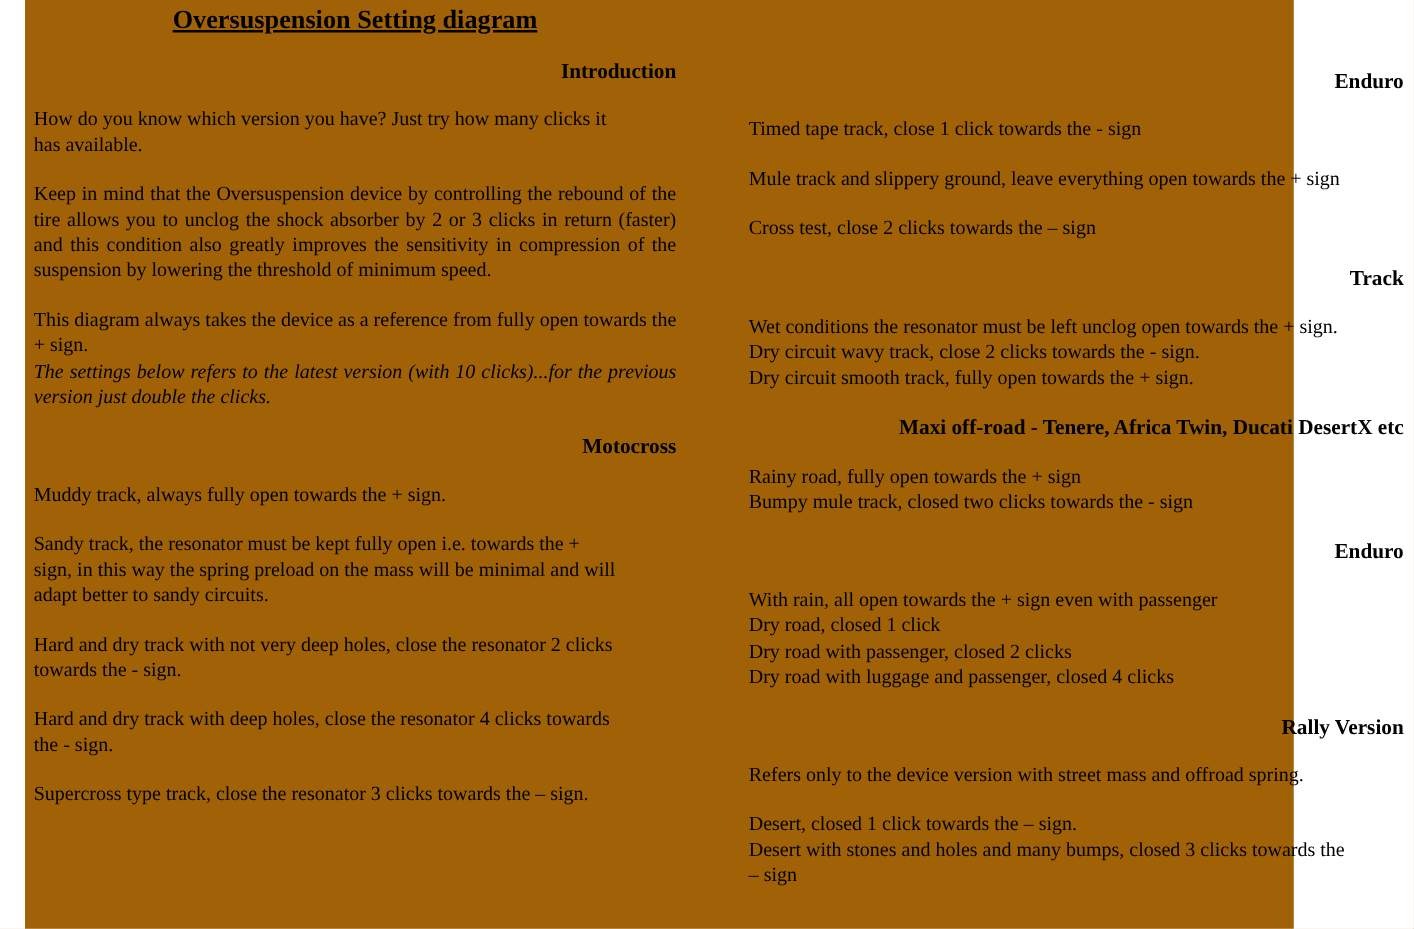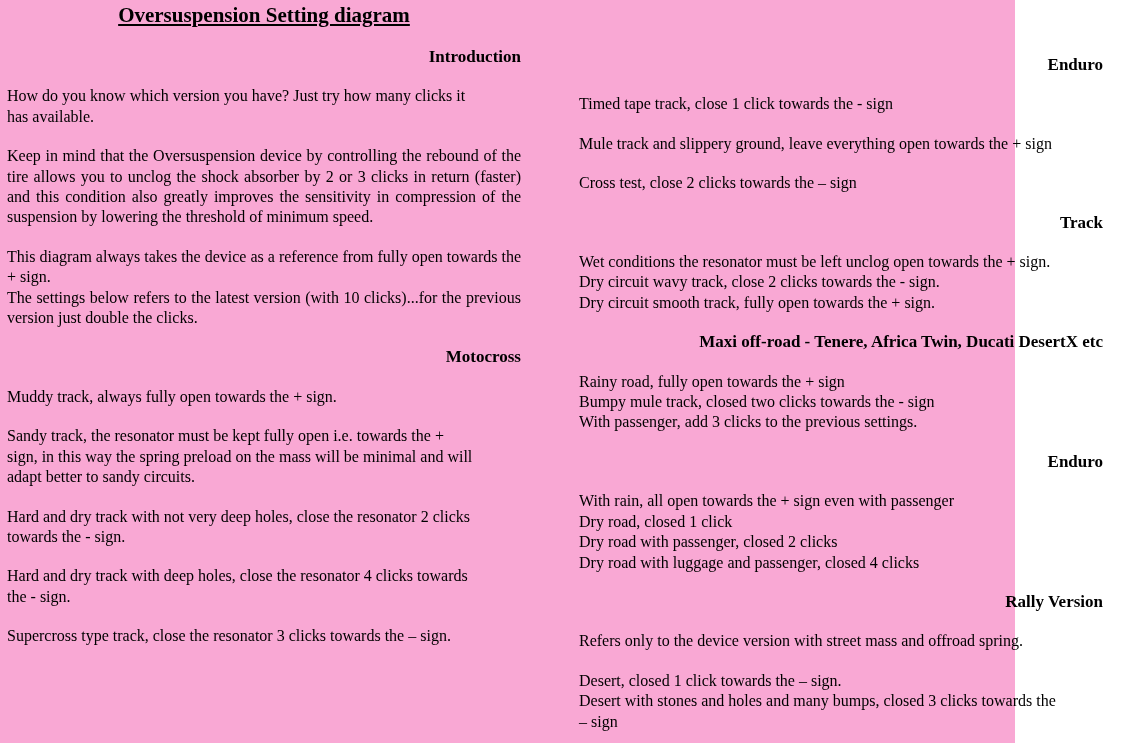--- a/index.html
+++ b/index.html
@@ -12,21 +12,22 @@
     height: 743px;
     overflow: hidden;
     font-family: "Liberation Serif", "DejaVu Serif", serif;
     font-size: 16px;
     color: #000000;
   }
   .page {
     position: relative;
     width: 1015px;
     height: 743px;
-    background: #f9a8d4;
+    background: #a16207;
+    margin-left: 20px;
   }
   .col {
     position: absolute;
     top: 0;
   }
   .col-left  { left: 7px;   width: 514px; }
   .col-right { left: 579px; width: 524px; padding-top: 36px; }
   .doc-title {
     margin: 2px 0 12px 0;
     text-align: center;
@@ -40,21 +41,21 @@
     font-size: 17px;
     line-height: 20.4px;
     margin-top: 19px;
     text-align: right;
   }
   .para {
     line-height: 20.4px;
     margin-top: 19px;
   }
   .justify { text-align: justify; }
-  .tight   { margin-top: 0; }
+  .tight   { margin-top: 0; font-style: italic; }
 </style>
 </head>
 <body>
 
 <div class="page">
   <div class="col col-left">
     <div class="doc-title">Oversuspension Setting diagram</div>
     <div class="blocks-host">
         <div class="heading"><span>Introduction</span></div>
         <div class="para"><span>How do you know which version you have? Just try how many clicks it</span><br><span>has available.</span></div>
@@ -71,21 +72,21 @@
   </div>
   <div class="col col-right">
     <div class="blocks-host">
         <div class="heading"><span>Enduro</span></div>
         <div class="para"><span>Timed tape track, close 1 click towards the - sign</span></div>
         <div class="para"><span>Mule track and slippery ground, leave everything open towards the + sign</span></div>
         <div class="para"><span>Cross test, close 2 clicks towards the – sign</span></div>
         <div class="heading"><span>Track</span></div>
         <div class="para"><span>Wet conditions the resonator must be left unclog open towards the + sign.</span><br><span>Dry circuit wavy track, close 2 clicks towards the - sign.</span><br><span>Dry circuit smooth track, fully open towards the + sign.</span></div>
         <div class="heading"><span>Maxi off-road - Tenere, Africa Twin, Ducati DesertX etc</span></div>
-        <div class="para"><span>Rainy road, fully open towards the + sign</span><br><span>Bumpy mule track, closed two clicks towards the - sign</span><br><span>With passenger, add 3 clicks to the previous settings.</span></div>
+        <div class="para"><span>Rainy road, fully open towards the + sign</span><br><span>Bumpy mule track, closed two clicks towards the - sign</span><br></div>
         <div class="heading"><span>Enduro</span></div>
         <div class="para"><span>With rain, all open towards the + sign even with passenger</span><br><span>Dry road, closed 1 click</span><br><span>Dry road with passenger, closed 2 clicks</span><br><span>Dry road with luggage and passenger, closed 4 clicks</span></div>
         <div class="heading"><span>Rally Version</span></div>
         <div class="para"><span>Refers only to the device version with street mass and offroad spring.</span></div>
         <div class="para"><span>Desert, closed 1 click towards the – sign.</span><br><span>Desert with stones and holes and many bumps, closed 3 clicks towards the</span><br><span>–  sign</span></div>
       </div>
   </div>
 </div>
 
 </body></html>

